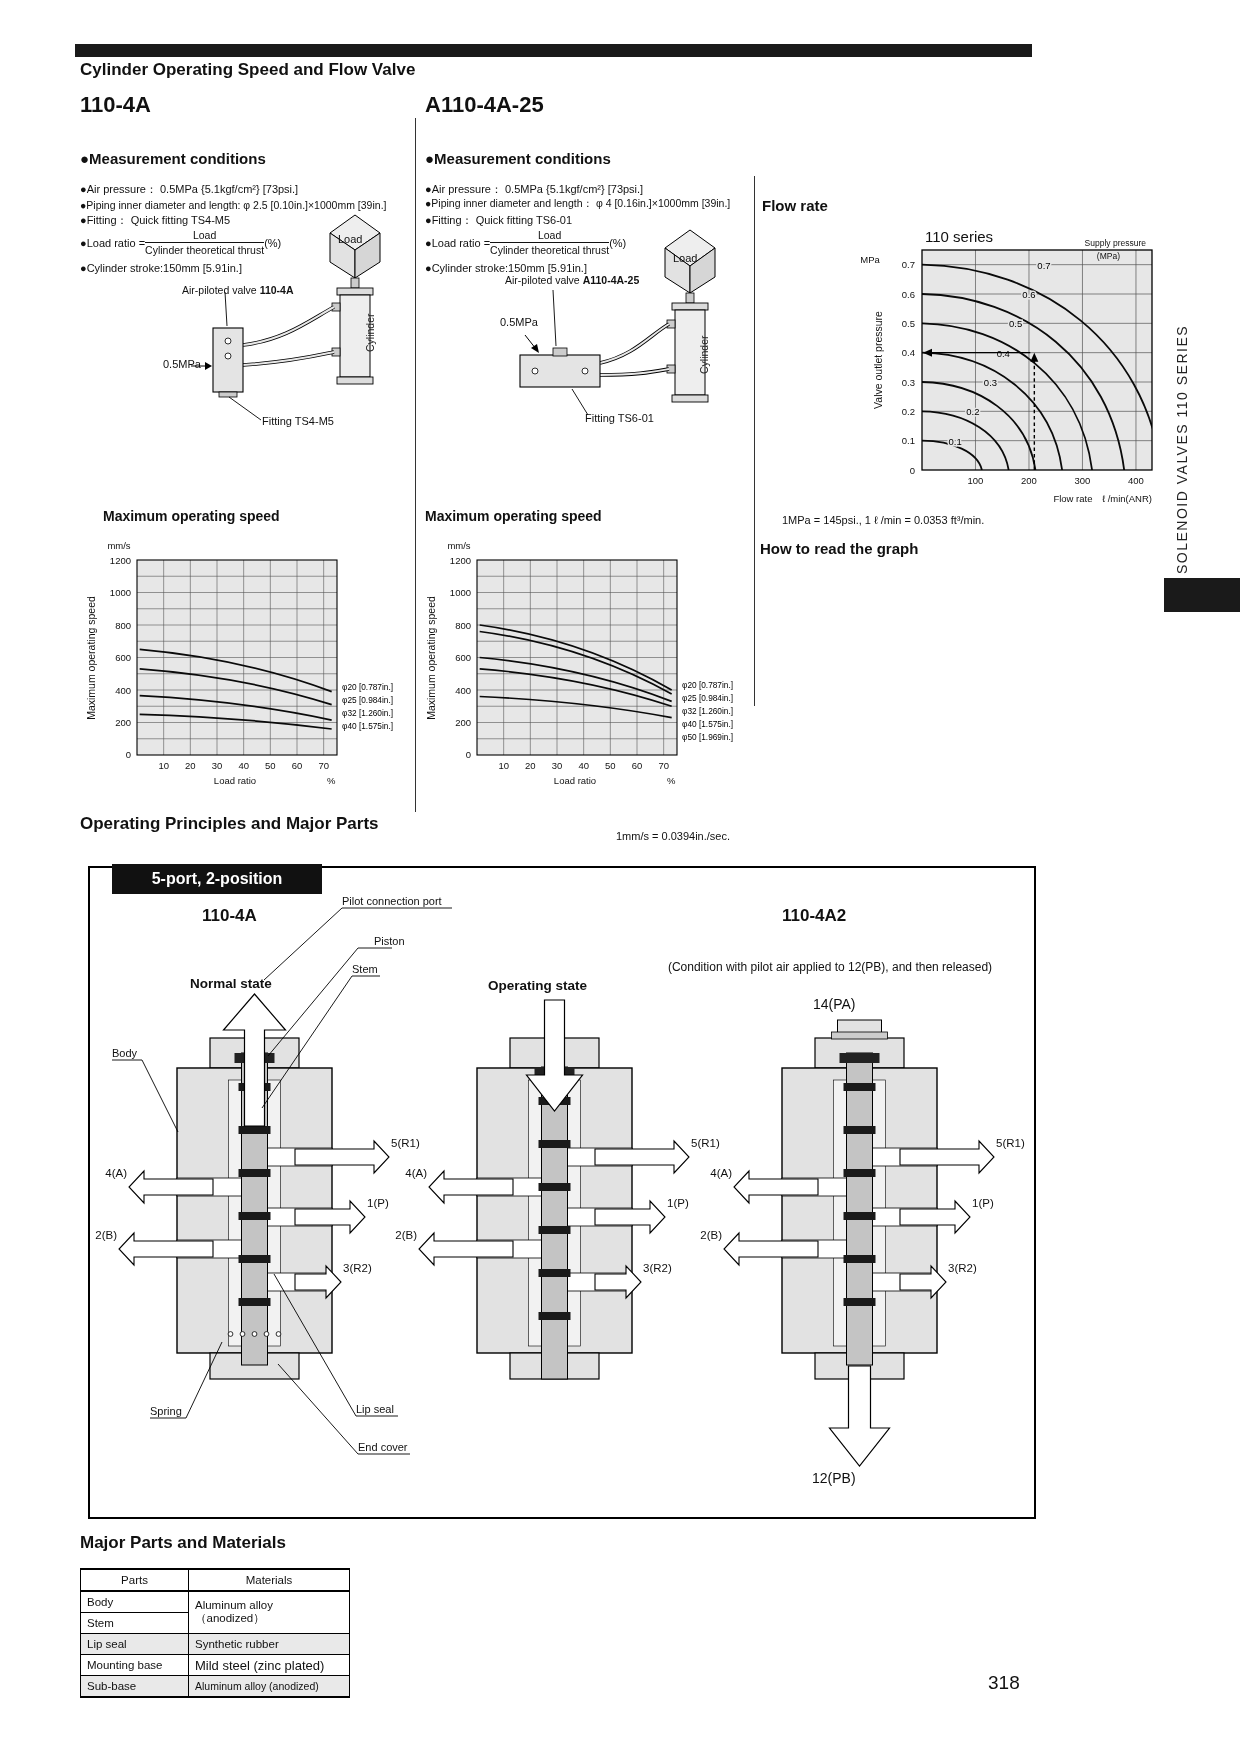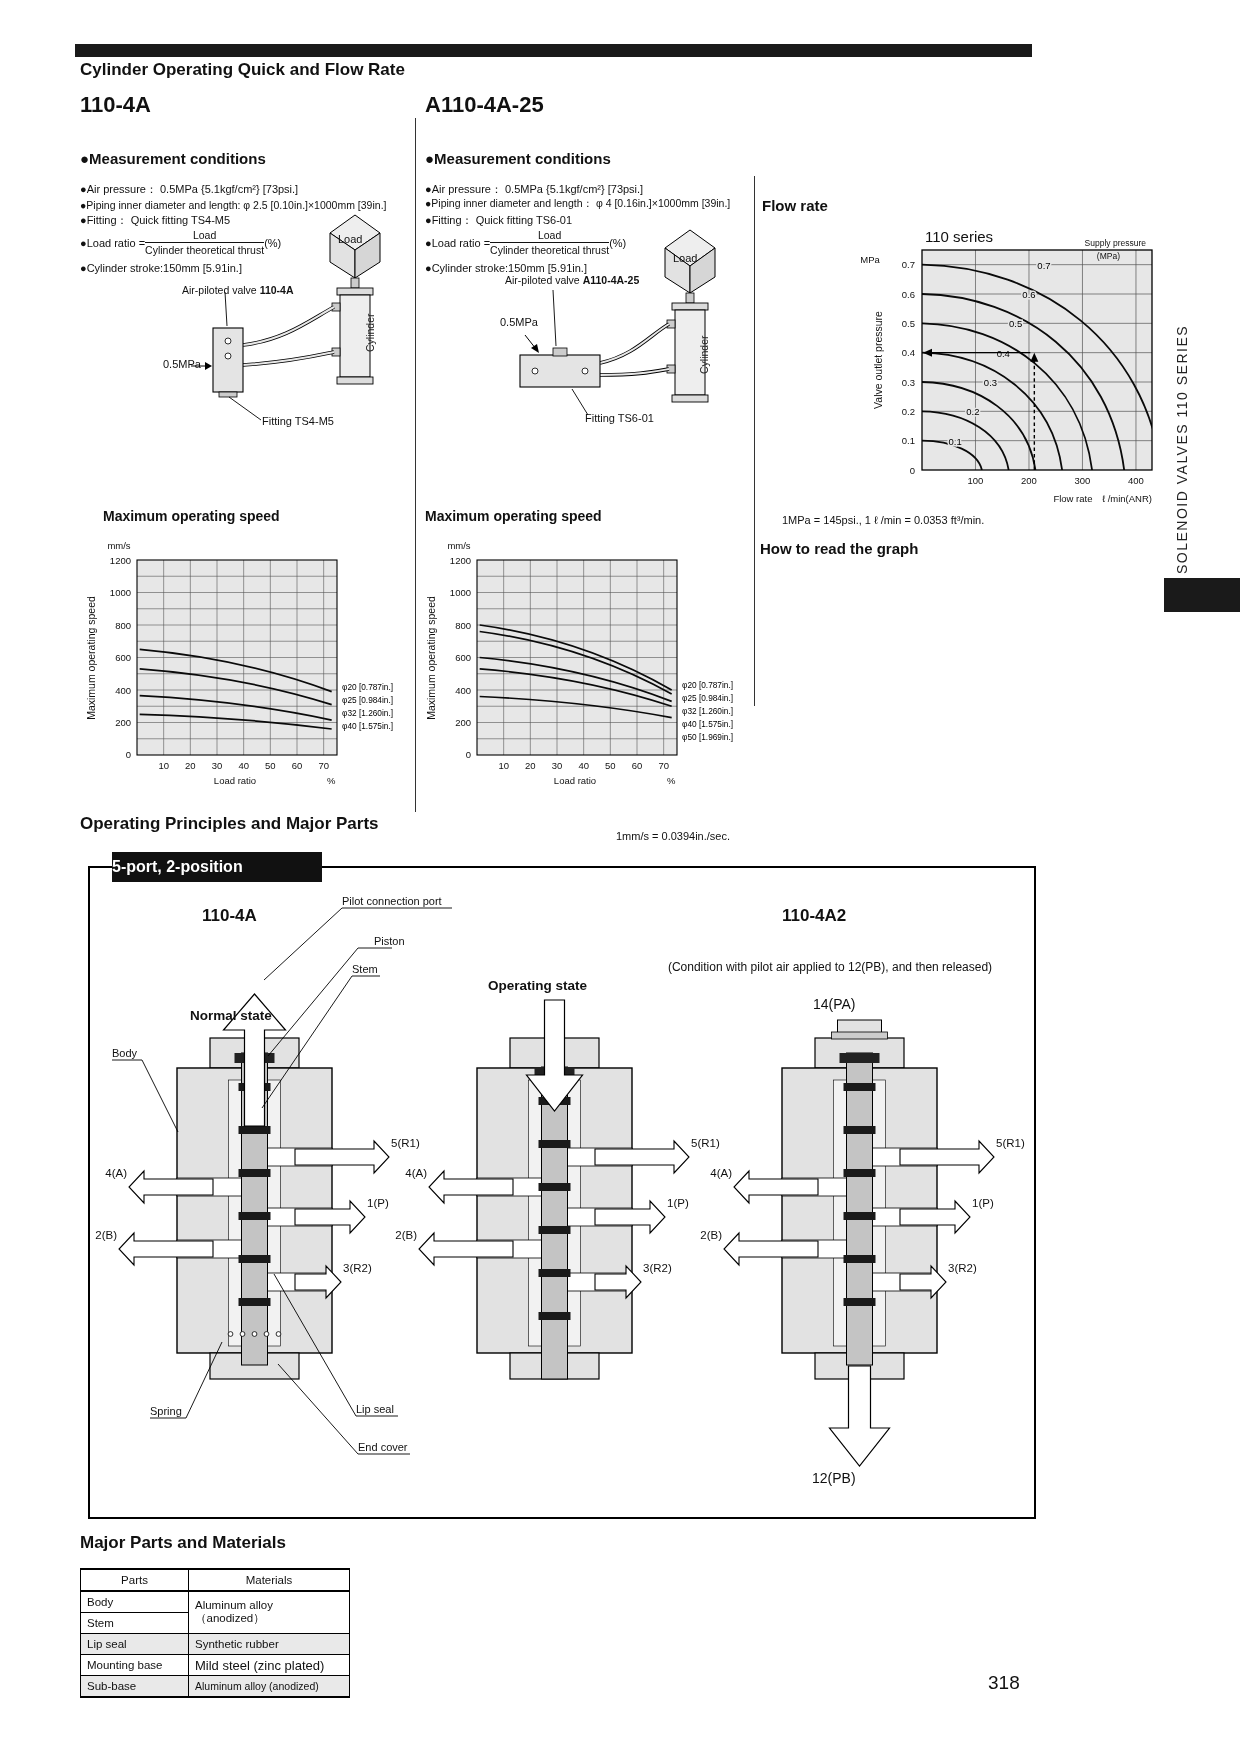--- a/index.html
+++ b/index.html
@@ -12,40 +12,40 @@
   .t17{font-size:17px;} .t22{font-size:22px;}
   .tar{text-align:right;} .tac{text-align:center;}
   .blackbar{background:#1a1a1a;}
   .vline{width:1px;background:#333;}
   .lr-row{display:flex;align-items:center;font-size:11px;}
   .frac{display:inline-flex;flex-direction:column;align-items:center;font-size:10.5px;line-height:12px;}
   .frac .bar{width:100%;height:1px;background:#111;margin:1px 0;}
   .sidetext{writing-mode:vertical-rl;transform:rotate(180deg);font-size:14px;letter-spacing:1.5px;
             white-space:nowrap;color:#222;}
   .pbox{border:2px solid #000;}
-  .ptab{background:#111;color:#fff;font-weight:bold;font-size:16px;line-height:30px;text-align:left;}
+  .ptab{background:#111;color:#fff;font-weight:bold;font-size:16px;line-height:30px;text-align:center;margin-top:12px;}
   svg text{font-family:"Liberation Sans","DejaVu Sans",sans-serif;}
   .tick{font-size:9.5px;fill:#111;}
   .axis-t{font-size:10.5px;fill:#111;}
   .cl{font-size:9.5px;fill:#000;paint-order:stroke;stroke:#e7e7e7;stroke-width:3px;}
   .cl2{font-size:8.3px;fill:#000;}
   .leg{font-size:8.5px;fill:#111;}
   table.mat{border-collapse:collapse;font-size:11.5px;}
   table.mat th,table.mat td{border:1px solid #000;padding:1px 6px;height:18px;}
   table.mat th{font-weight:normal;text-align:center;border-top:2px solid #000;border-bottom:2px solid #000;}
   table.mat tr.shade td{background:#e9e9e9;}
   table.mat{border-bottom:2px solid #000;border-top:2px solid #000;}
 </style>
 </head>
 <body>
 
 <div class="page">
 
   <div class="abs blackbar" style="left:75px;top:44px;width:957px;height:13px;"></div>
-  <div class="abs t17 b" style="left:80px;top:60px;">Cylinder Operating Quick and Flow Rate</div>
+  <div class="abs t17 b" style="left:80px;top:60px;">Cylinder Operating Speed and Flow Valve</div>
 
   <div class="abs t22 b" style="left:80px;top:92px;">110-4A</div>
   <div class="abs t22 b" style="left:425px;top:92px;">A110-4A-25</div>
 
   <div class="abs vline" style="left:415px;top:118px;height:694px;"></div>
   <div class="abs vline" style="left:754px;top:176px;height:530px;"></div>
 
   <div class="abs t15 b" style="left:80px;top:150px;">●Measurement conditions</div>
   <div class="abs t11" style="left:80px;top:182px;">●Air pressure： 0.5MPa {5.1kgf/cm²} [73psi.]</div>
   <div class="abs t10" style="left:80px;top:199px;">●Piping inner diameter and length: φ 2.5 [0.10in.]×1000mm [39in.]</div>
@@ -391,21 +391,21 @@
         <polyline points="22,192 52,192 88,264" fill="none" stroke="#000" stroke-width="0.9"></polyline>
         <polyline points="60,550 96,550 132,474" fill="none" stroke="#000" stroke-width="0.9"></polyline>
         <polyline points="308,548 266,548 184,406" fill="none" stroke="#000" stroke-width="0.9"></polyline>
         <polyline points="320,586 268,586 188,496" fill="none" stroke="#000" stroke-width="0.9"></polyline>
       </svg>
 
     <div class="abs t17 b" style="left:112px;top:38px;">110-4A</div>
     <div class="abs t11" style="left:252px;top:27px;">Pilot connection port</div>
     <div class="abs t11" style="left:268px;top:67px;margin-left:16px;">Piston</div>
     <div class="abs t11" style="left:262px;top:95px;">Stem</div>
-    <div class="abs t13 b" style="left:100px;top:108px;margin-top:32px;">Normal state</div>
+    <div class="abs t13 b" style="left:100px;top:108px;">Normal state</div>
     <div class="abs t11" style="left:22px;top:179px;">Body</div>
     <div class="abs t115" style="left:301px;top:269px;">5(R1)</div>
     <div class="abs t115 tar" style="left:9px;top:299px;width:28px;">4(A)</div>
     <div class="abs t115" style="left:277px;top:329px;">1(P)</div>
     <div class="abs t115 tar" style="left:0px;top:361px;width:27px;">2(B)</div>
     <div class="abs t115" style="left:253px;top:394px;">3(R2)</div>
     <div class="abs t11" style="left:60px;top:537px;">Spring</div>
     <div class="abs t11" style="left:266px;top:535px;">Lip seal</div>
     <div class="abs t11" style="left:268px;top:573px;">End cover</div>
 

